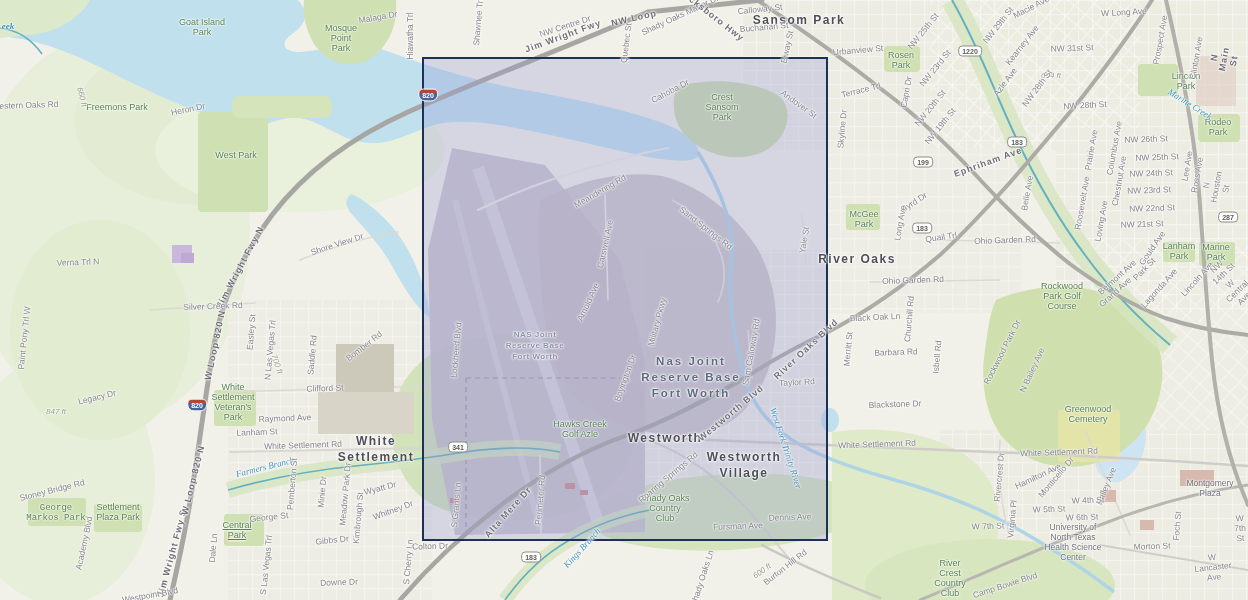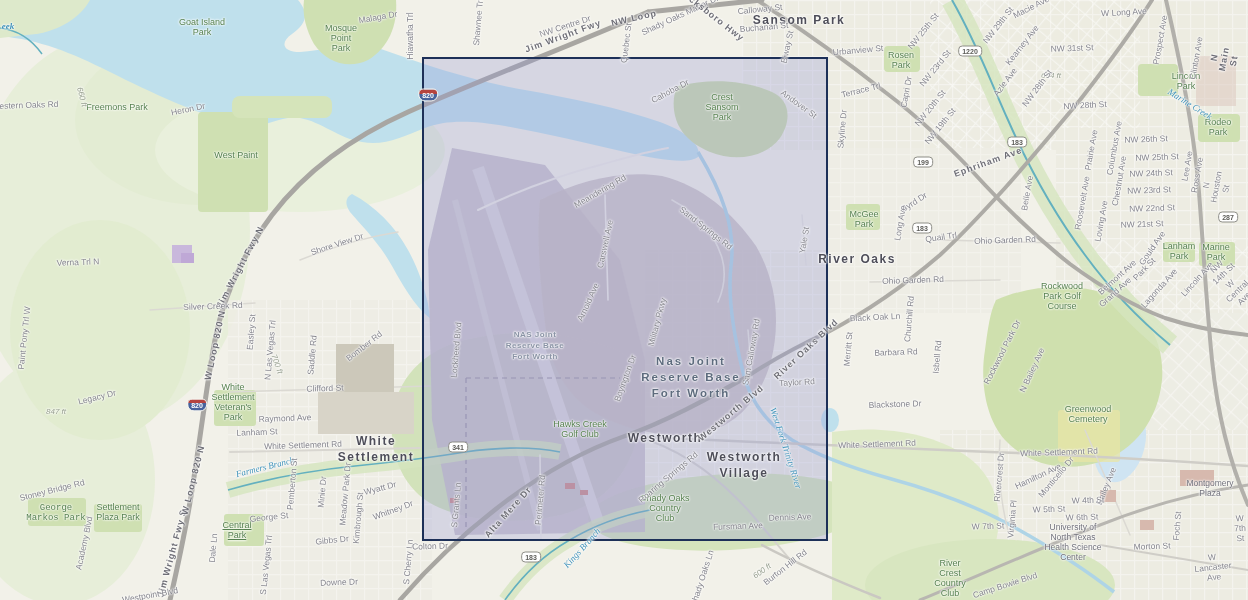--- a/index.html
+++ b/index.html
@@ -177,21 +177,21 @@
 Fort Worth</span>
       <span class="lbl basesm" style="left: 535px; top: 346px; transform: translate(-50%, -50%) rotate(0deg);">NAS Joint
 Reserve Base
 Fort Worth</span>
       <span class="lbl park" style="left: 202px; top: 27px; transform: translate(-50%, -50%) rotate(0deg);">Goat Island
 Park</span>
       <span class="lbl park" style="left: 341px; top: 38px; transform: translate(-50%, -50%) rotate(0deg);">Mosque
 Point
 Park</span>
       <span class="lbl park" style="left: 117px; top: 107px; transform: translate(-50%, -50%) rotate(0deg);">Freemons Park</span>
-      <span class="lbl park" style="left: 236px; top: 155px; transform: translate(-50%, -50%) rotate(0deg);">West Paint</span>
+      <span class="lbl park" style="left: 236px; top: 155px; transform: translate(-50%, -50%) rotate(0deg);">West Park</span>
       <span class="lbl park" style="left: 722px; top: 107px; transform: translate(-50%, -50%) rotate(0deg);">Crest
 Sansom
 Park</span>
       <span class="lbl park" style="left: 901px; top: 60px; transform: translate(-50%, -50%) rotate(0deg);">Rosen
 Park</span>
       <span class="lbl park" style="left: 1186px; top: 81px; transform: translate(-50%, -50%) rotate(0deg);">Lincoln
 Park</span>
       <span class="lbl park" style="left: 1218px; top: 127px; transform: translate(-50%, -50%) rotate(0deg);">Rodeo
 Park</span>
       <span class="lbl park" style="left: 1179px; top: 251px; transform: translate(-50%, -50%) rotate(0deg);">Lanham
@@ -204,21 +204,21 @@
 Settlement
 Veteran's
 Park</span>
       <span class="lbl park" style="left: 56px; top: 513px; transform: translate(-50%, -50%) rotate(0deg); font-family: Liberation Mono, monospace;">George
 Markos Park</span>
       <span class="lbl park" style="left: 118px; top: 512px; transform: translate(-50%, -50%) rotate(0deg);">Settlement
 Plaza Park</span>
       <span class="lbl park" style="left: 237px; top: 530px; transform: translate(-50%, -50%) rotate(0deg); text-decoration: underline;">Central
 Park</span>
       <span class="lbl park" style="left: 580px; top: 429px; transform: translate(-50%, -50%) rotate(0deg);">Hawks Creek
-Golf Club</span>
+Golf Azle</span>
       <span class="lbl park" style="left: 665px; top: 508px; transform: translate(-50%, -50%) rotate(0deg);">Shady Oaks
 Country
 Club</span>
       <span class="lbl park" style="left: 1062px; top: 296px; transform: translate(-50%, -50%) rotate(0deg);">Rockwood
 Park Golf
 Course</span>
       <span class="lbl park" style="left: 1088px; top: 414px; transform: translate(-50%, -50%) rotate(0deg);">Greenwood
 Cemetery</span>
       <span class="lbl park" style="left: 950px; top: 578px; transform: translate(-50%, -50%) rotate(0deg);">River
 Crest

